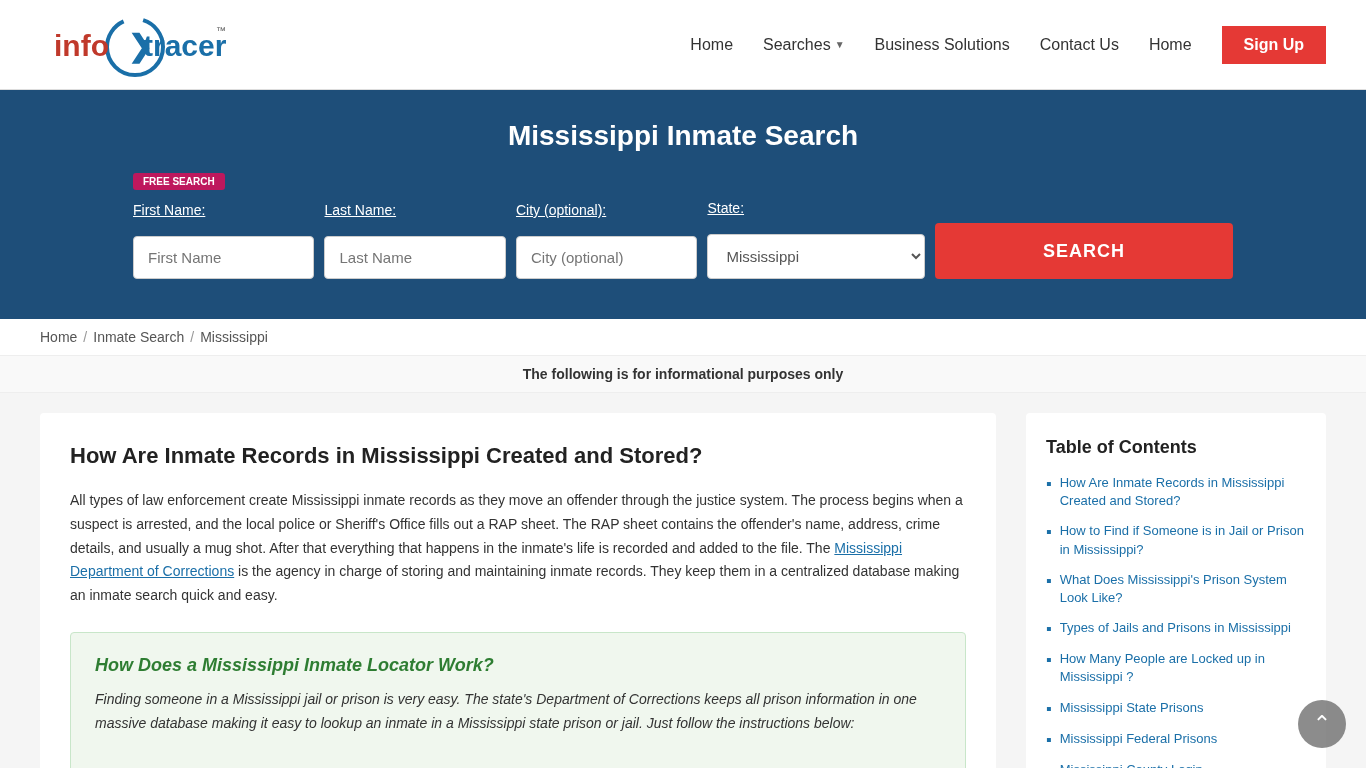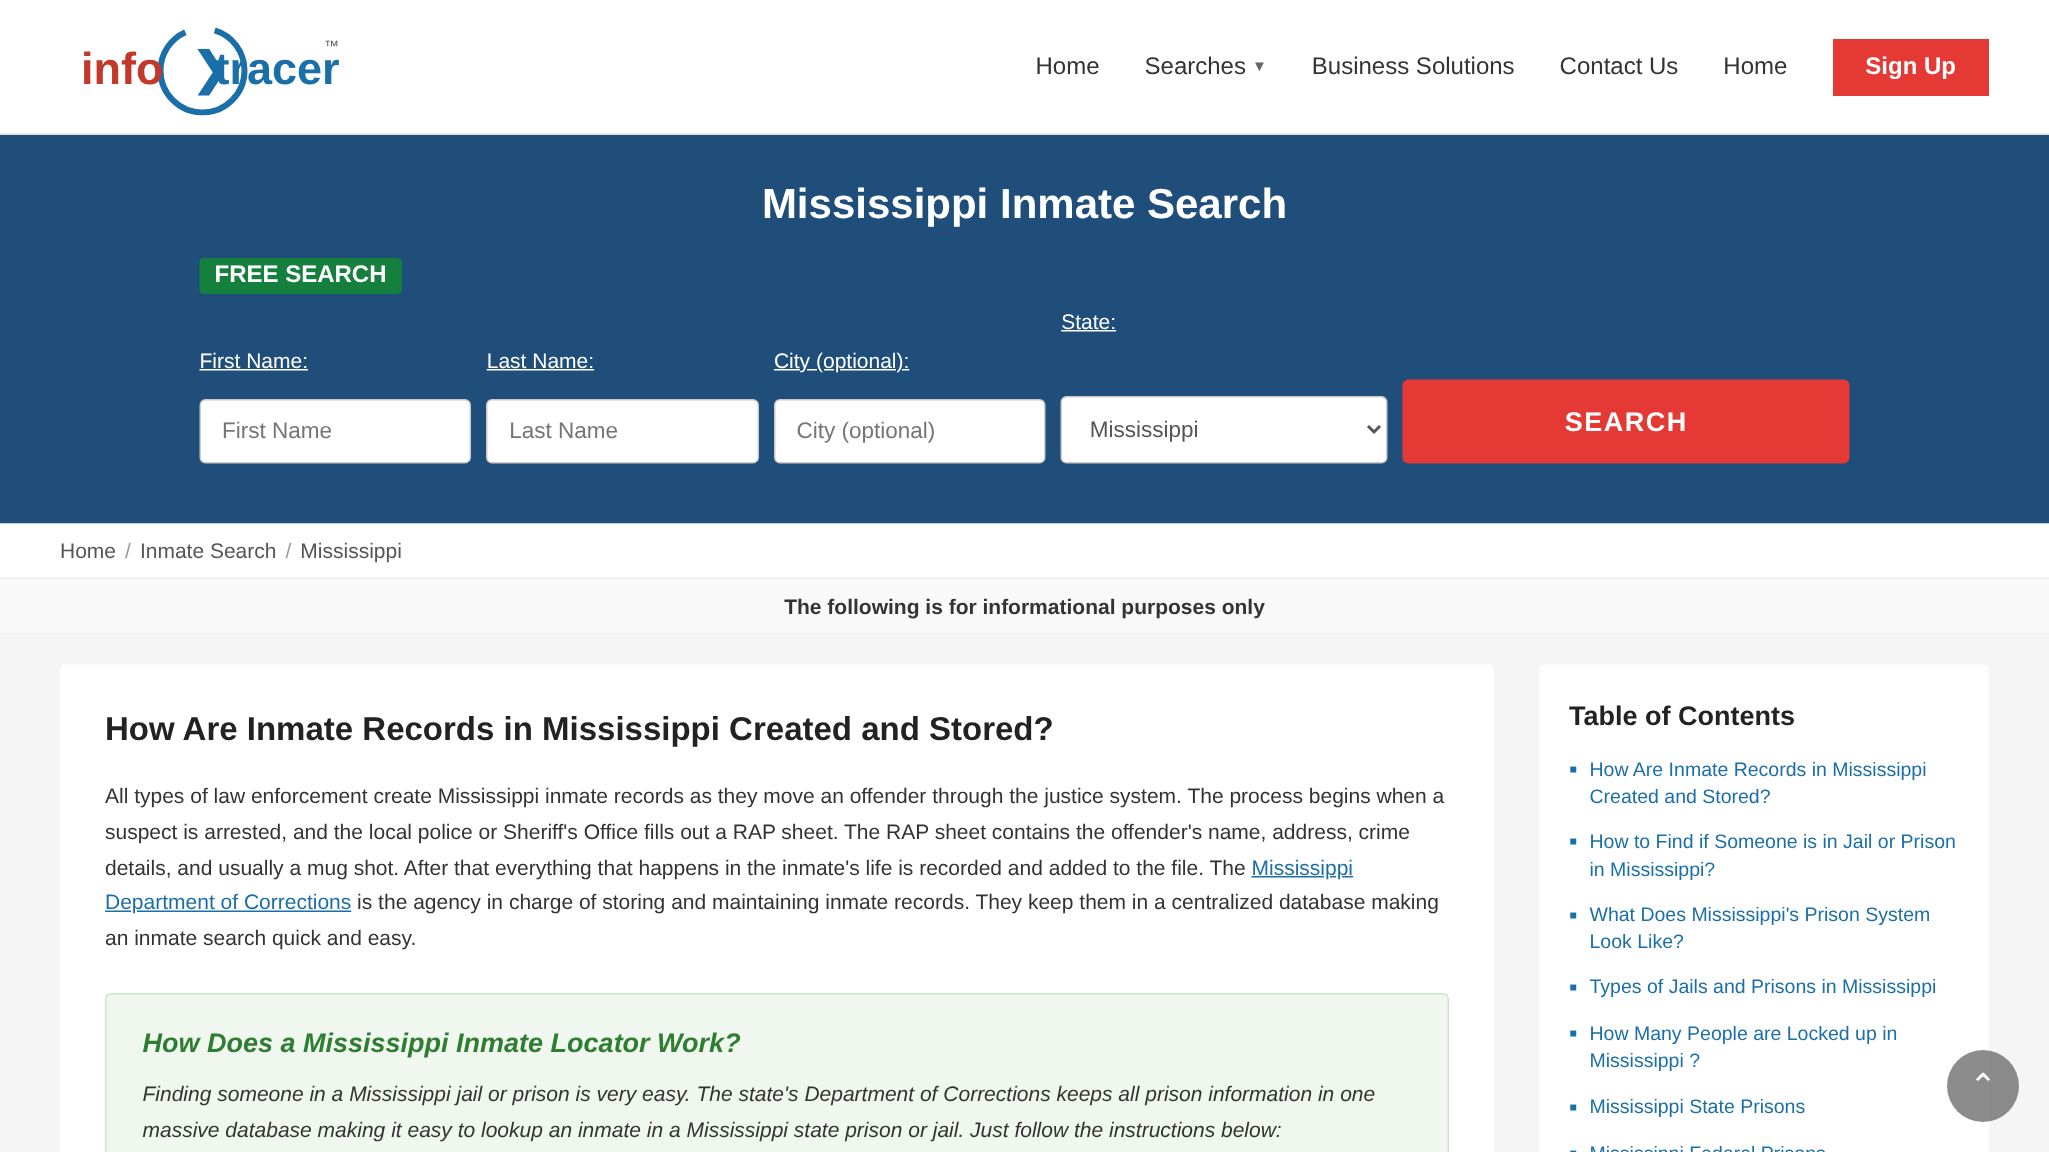--- a/index.html
+++ b/index.html
@@ -58,23 +58,23 @@
       text-align: center;
     }
     .hero-title {
       color: #fff;
       font-size: 28px;
       font-weight: bold;
       margin-bottom: 20px;
     }
     .free-badge {
       display: inline-block;
-      background: #15803d;
-      color: #fff;
-      font-size: 16px;
+      background: #be185d;
+      color: #fff;
+      font-size: 10px;
       font-weight: bold;
       padding: 3px 10px;
       border-radius: 3px;
       margin-bottom: 10px;
       text-align: left;
     }
     .search-form {
       display: flex;
       align-items: flex-end;
       gap: 10px;
@@ -99,21 +99,20 @@
       padding: 12px 14px;
       font-size: 15px;
       border: 1px solid #ccc;
       border-radius: 4px;
       background: #fff;
       color: #555;
       outline: none;
     }
     .form-group.state-group {
       flex: 1.2;
-      gap: 24px;
     }
     .btn-search {
       background: #e53935;
       color: #fff;
       border: none;
       border-radius: 4px;
       padding: 13px 40px;
       font-size: 18px;
       font-weight: bold;
       cursor: pointer;

